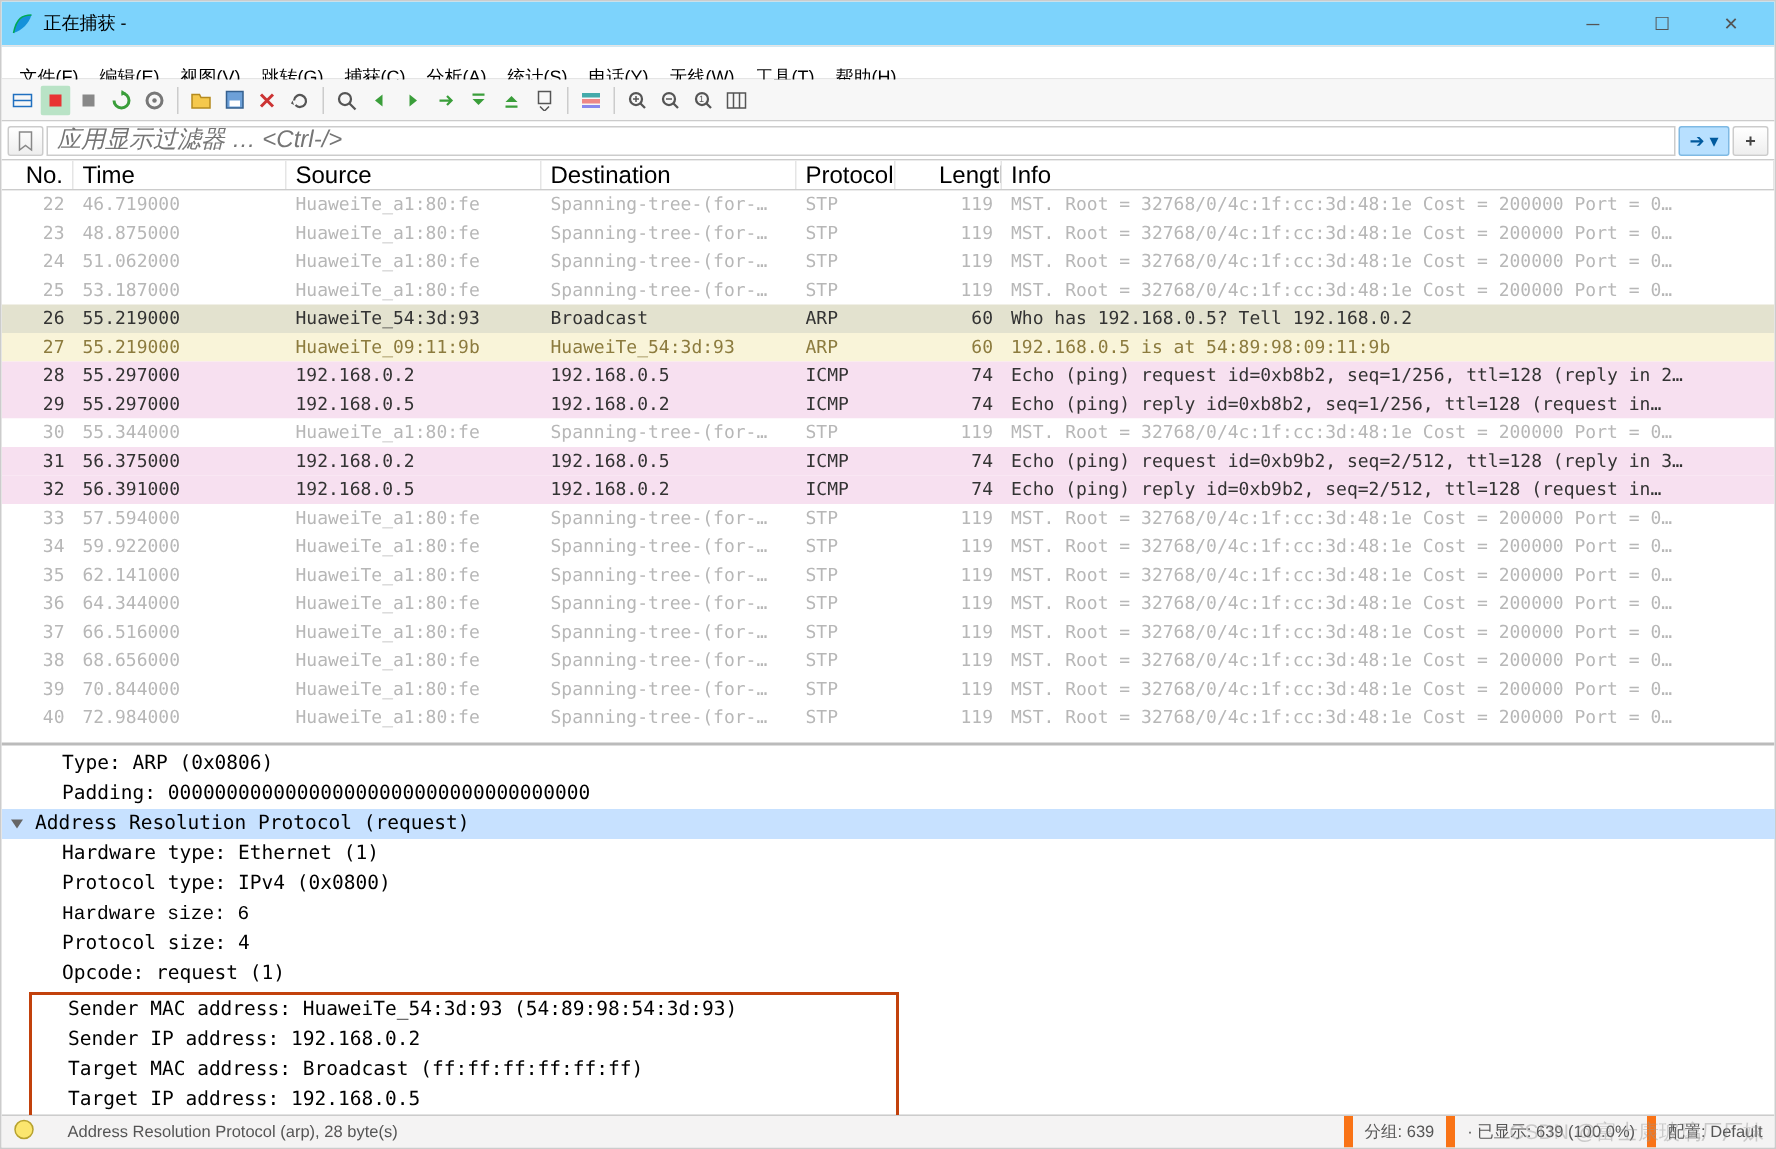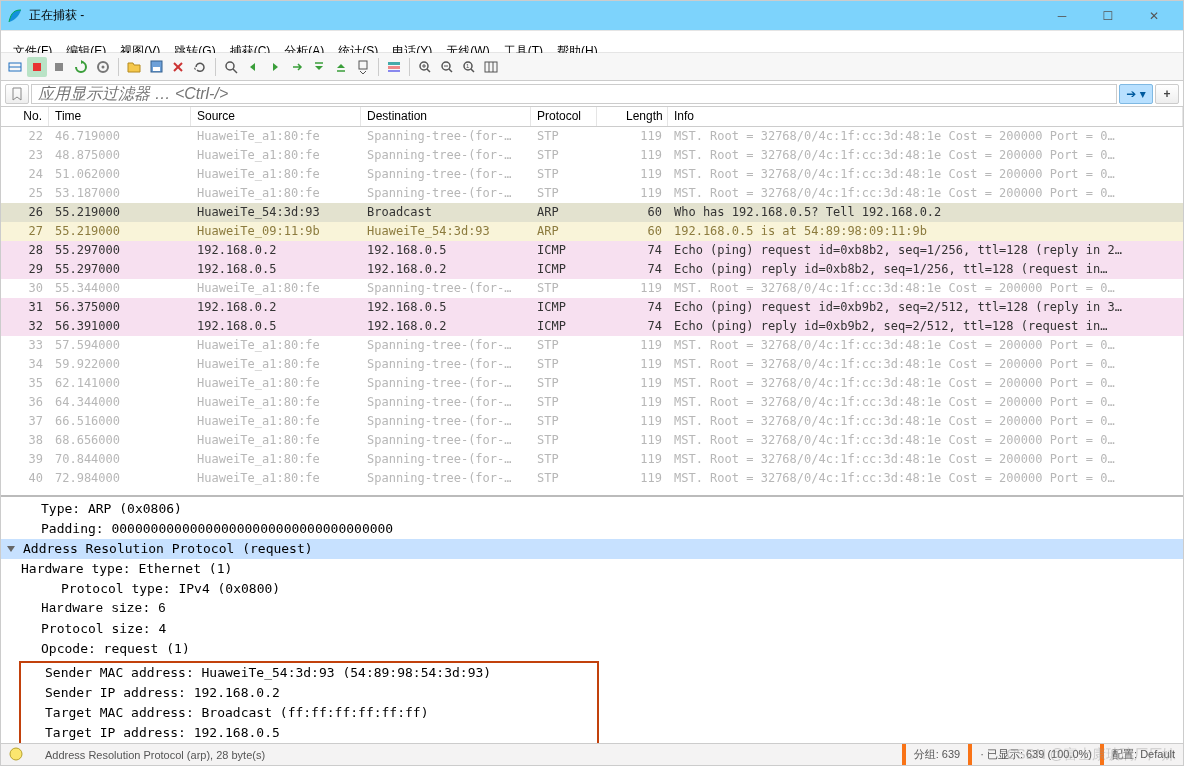--- a/index.html
+++ b/index.html
@@ -97,21 +97,21 @@
   flex: 0 0 390px;
   overflow: hidden;
   border-bottom: 2px solid #bbb;
   position: relative;
 }
 .pl-header {
   display: flex;
   height: 20px;
   border-bottom: 1px solid #ccc;
   background: #fff;
-  font-size: 12px;
+  font-size: 16px;
 }
 .pl-header div {
   padding: 2px 6px;
   border-right: 1px solid #e5e5e5;
   white-space: nowrap;
   overflow: hidden;
 }
 .pl-body {
   height: 370px;
   overflow-y: scroll;
@@ -168,21 +168,21 @@
 }
 .statusbar {
   height: 22px;
   border-top: 1px solid #ccc;
   display: flex;
   align-items: center;
   font-size: 11px;
   color: #555;
   background: #f4f3f3;
 }
-.sb-seg { padding: 0 8px; border-left: 4px solid #f97316; height: 100%; display: flex; align-items: center; }
+.sb-seg { padding: 0 8px; border-left: 6px solid #f97316; height: 100%; display: flex; align-items: center; }
 .sb-seg:first-child { border-left: none; flex: 1; }
 .watermark {
   position: absolute;
   right: 8px; bottom: 2px;
   font-size: 14px;
   color: rgba(150,150,150,0.45);
   font-family: "Microsoft YaHei",sans-serif;
   pointer-events: none;
 }
 ::-webkit-scrollbar { width: 16px; background: #f0f0f0; }
@@ -546,22 +546,22 @@
         <div class="col-len">119</div>
         <div class="col-info">MST. Root = 32768/0/4c:1f:cc:3d:48:1e  Cost = 200000  Port = 0…</div>
       </div>
     </div>
 </div>
 
 <div class="details-pane" id="details">
     <div class="d-line" style="padding-left: 40px;">Type: ARP (0x0806)</div>
     <div class="d-line" style="padding-left: 40px;">Padding: 000000000000000000000000000000000000</div>
     <div class="d-line d-expand d-selected">Address Resolution Protocol (request)</div>
-    <div class="d-line" style="padding-left: 20px;">Hardware type: Ethernet (1)</div>
-    <div class="d-line" style="padding-left: 40px; margin-left: 20px;">Protocol type: IPv4 (0x0800)</div>
+    <div class="d-line" style="padding-left: 40px;">Hardware type: Ethernet (1)</div>
+    <div class="d-line" style="padding-left: 40px;">Protocol type: IPv4 (0x0800)</div>
     <div class="d-line" style="padding-left: 40px; font-family: Liberation Mono, monospace;">Hardware size: 6</div>
     <div class="d-line" style="padding-left: 40px;">Protocol size: 4</div>
     <div class="d-line" style="padding-left: 40px;">Opcode: request (1)</div>
     <div class="red-frame">
       <div class="d-line" style="padding-left: 22px;">Sender MAC address: HuaweiTe_54:3d:93 (54:89:98:54:3d:93)</div>
       <div class="d-line" style="padding-left: 22px;">Sender IP address: 192.168.0.2</div>
       <div class="d-line" style="padding-left: 22px;">Target MAC address: Broadcast (ff:ff:ff:ff:ff:ff)</div>
       <div class="d-line" style="padding-left: 22px;">Target IP address: 192.168.0.5</div>
     </div>
   </div>

